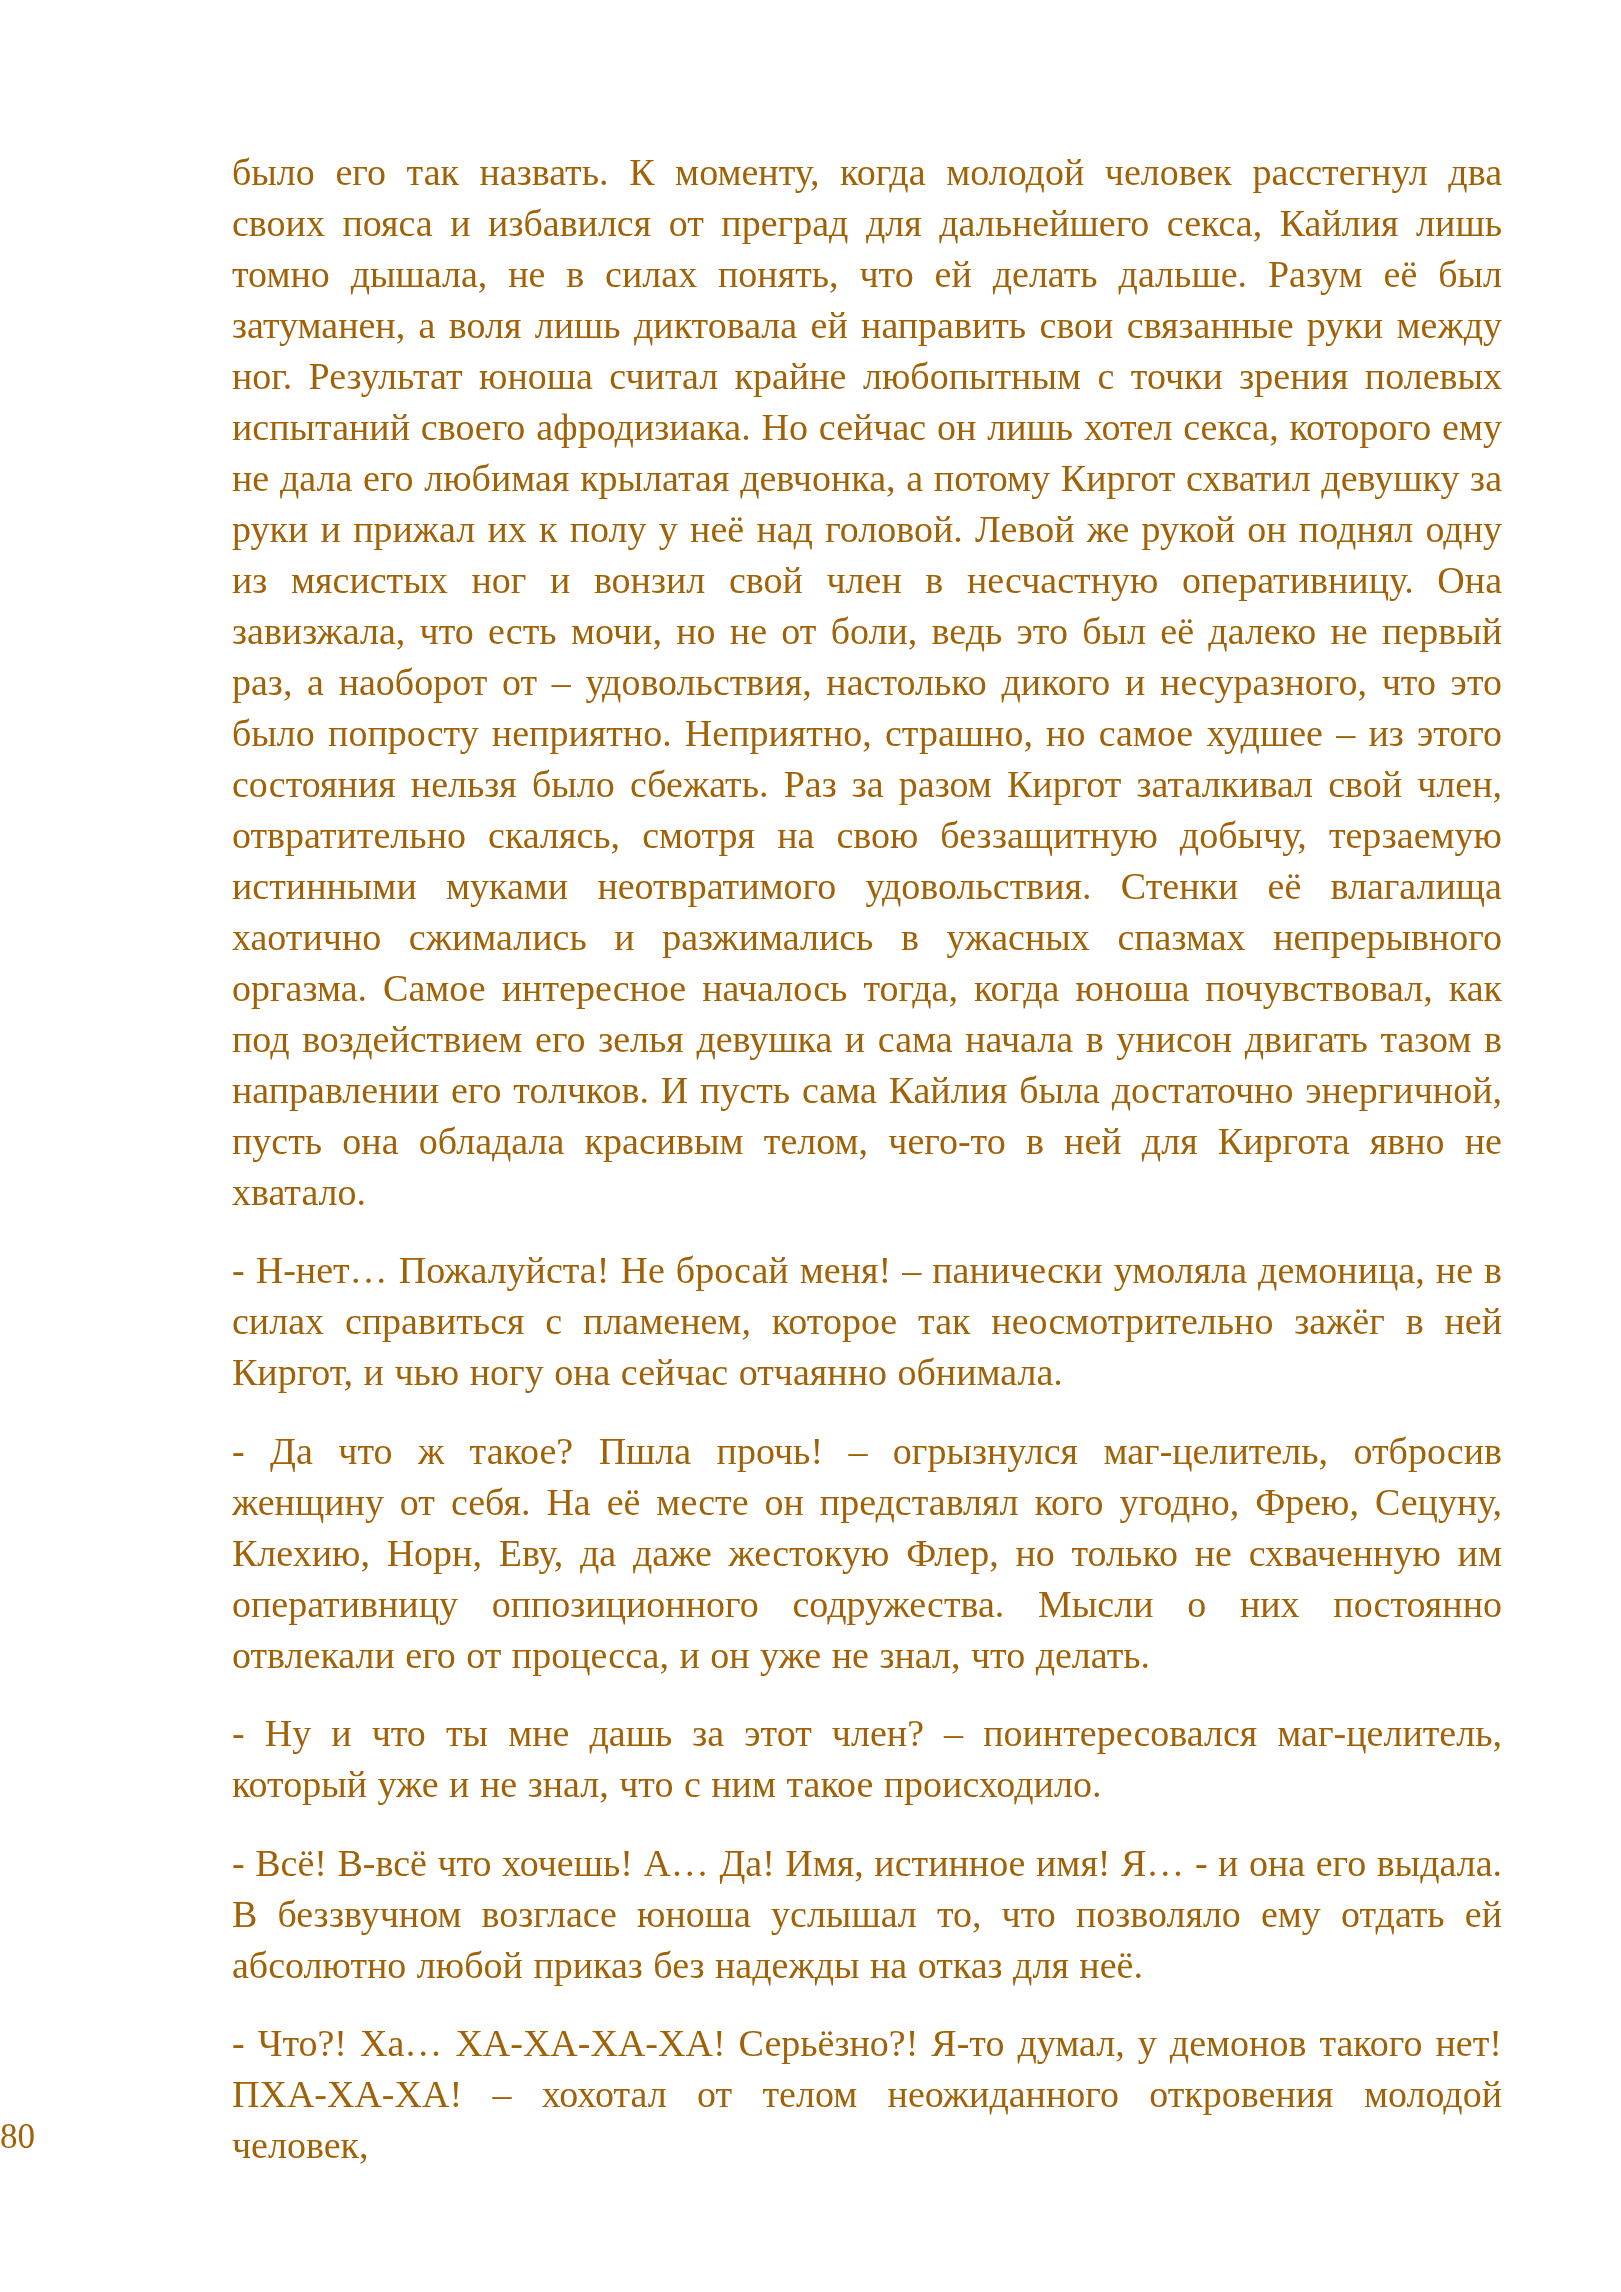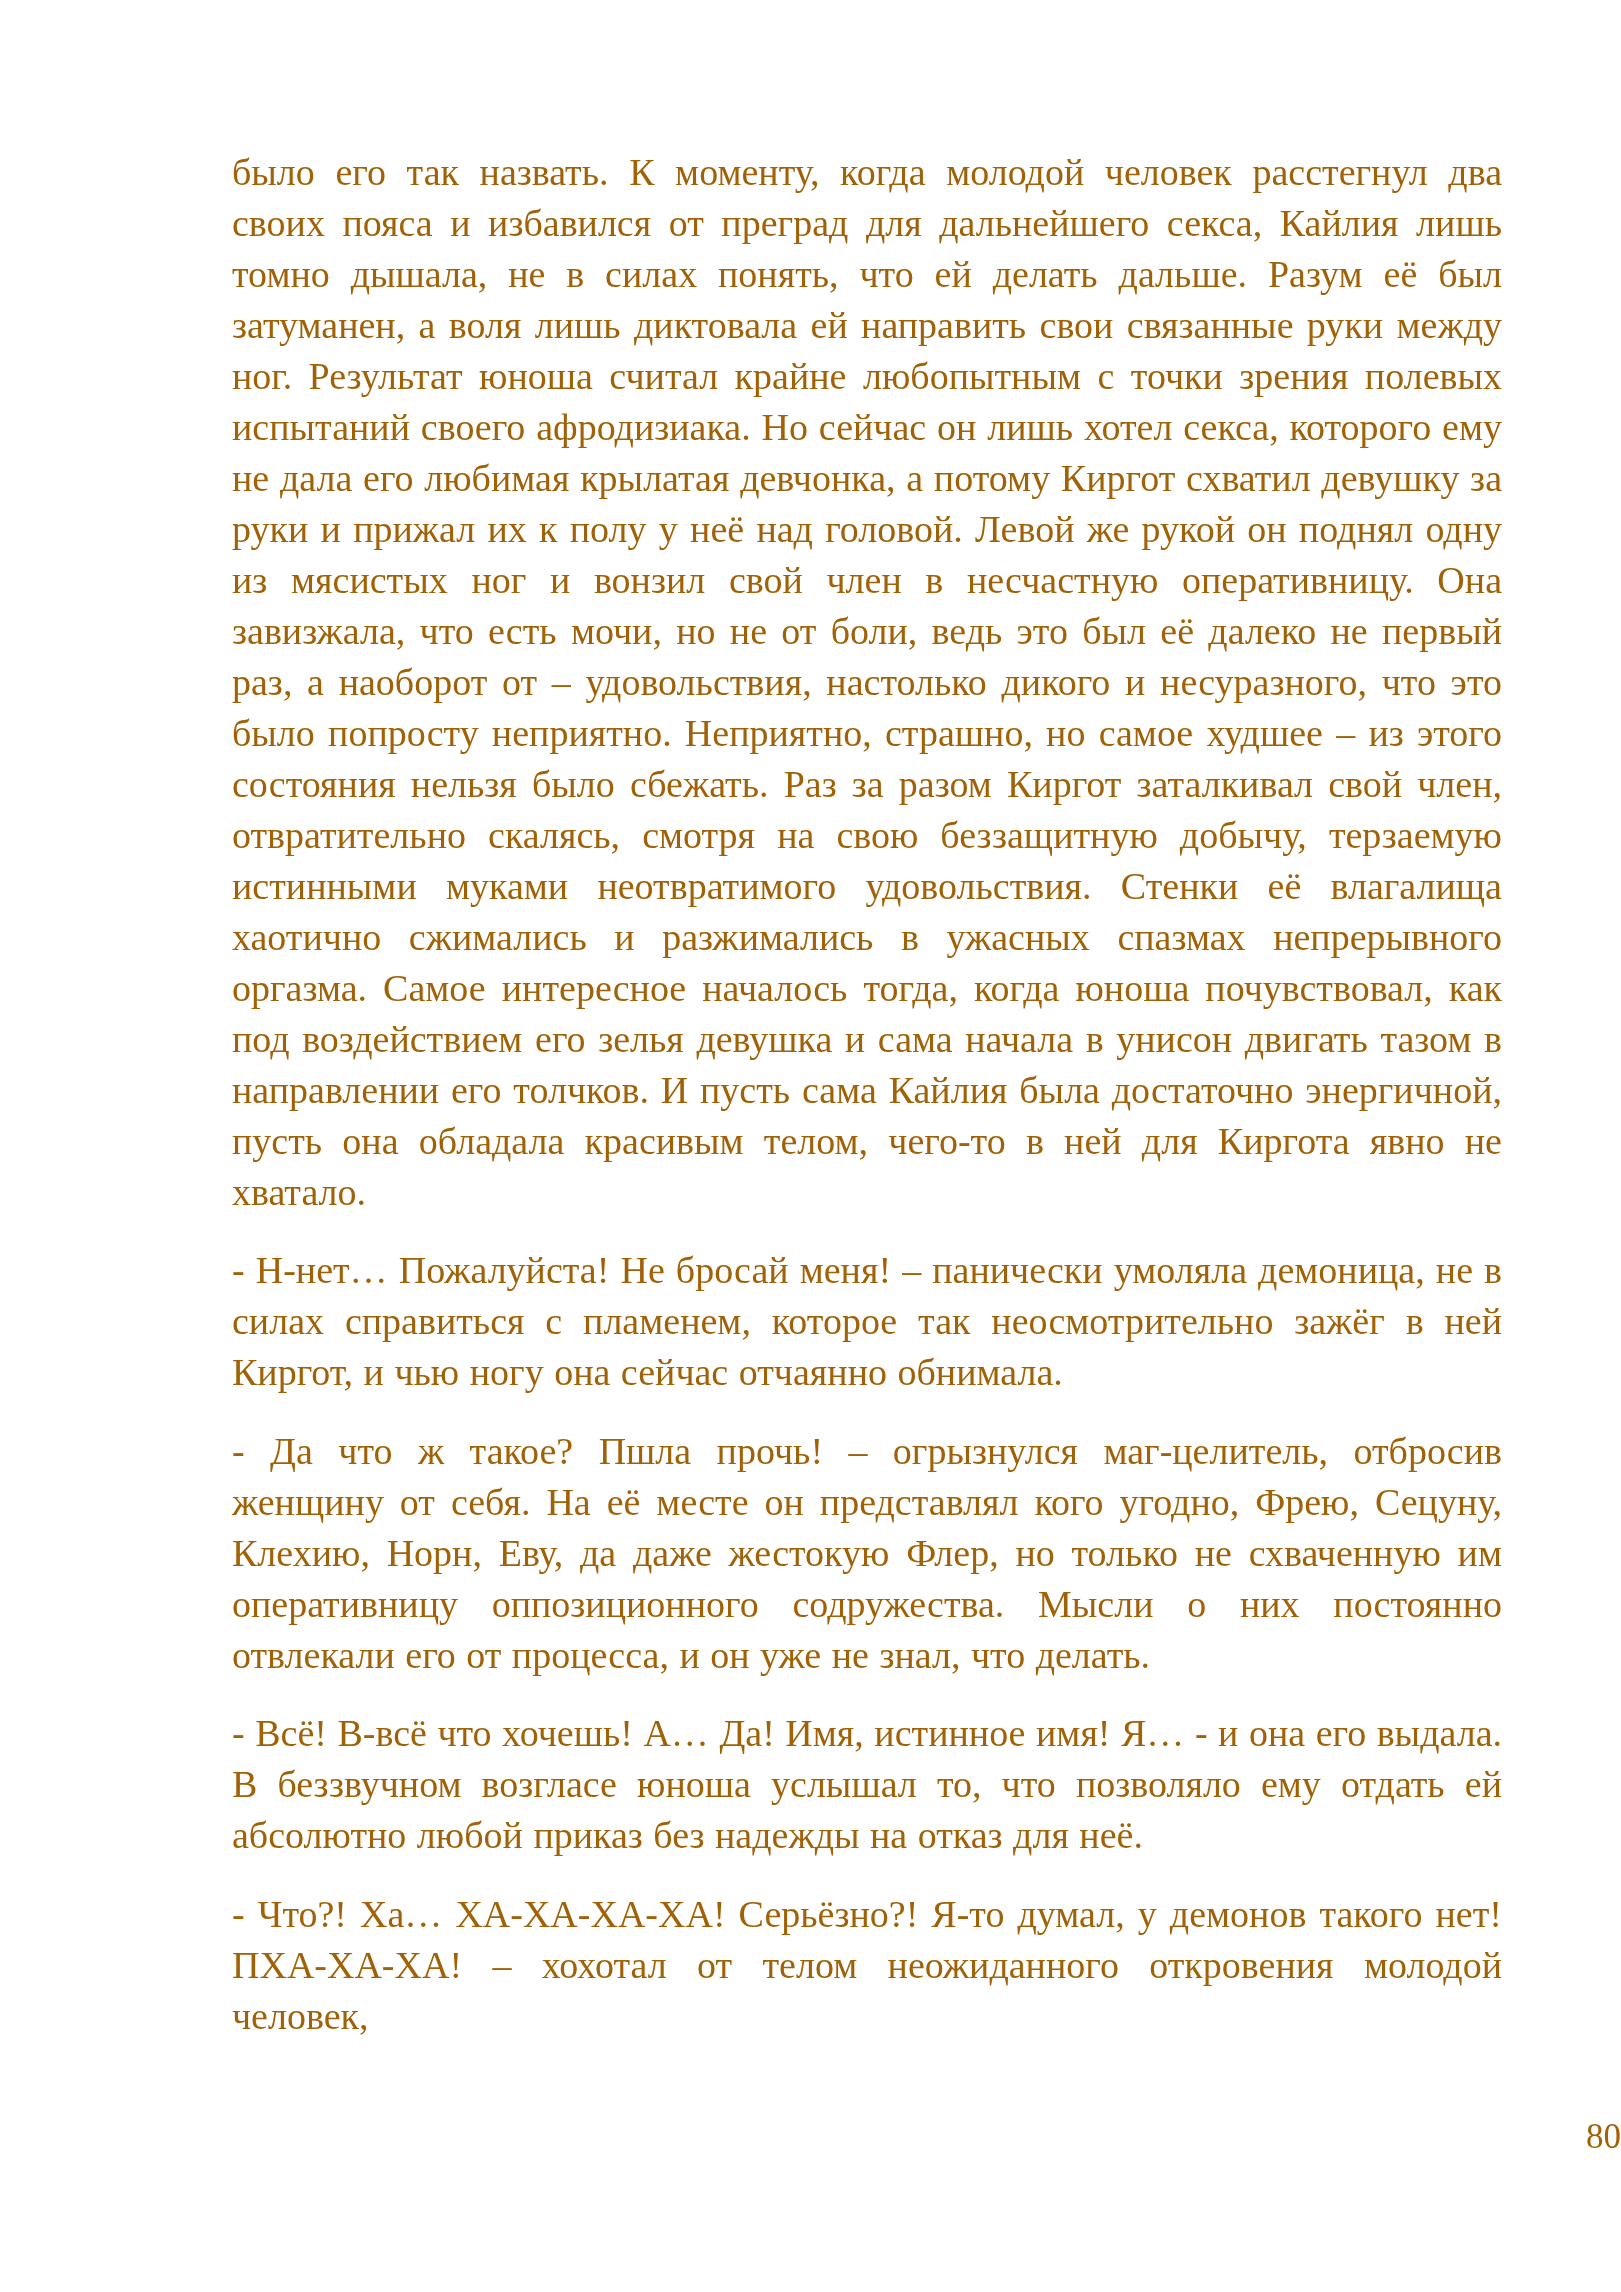--- a/index.html
+++ b/index.html
@@ -28,32 +28,33 @@
     line-height: 51px;
     text-align: justify;
     text-justify: inter-word;
     word-spacing: 1px;
   }
   .footer {
     position: absolute;
     left: 0;
     right: 0;
     top: 2117px;
-    text-align: right;
+    text-align: left;
     font-size: 35px;
     line-height: 39px;
     font-family: "Liberation Serif", serif;
   }
 </style>
 </head>
 <body>
 
 <div class="page">
   <div class="content">
     <p class="para">было его так назвать. К моменту, когда молодой человек расстегнул два своих пояса и избавился от преград для дальнейшего секса, Кайлия лишь томно дышала, не в силах понять, что ей делать дальше. Разум её был затуманен, а воля лишь диктовала ей направить свои связанные руки между ног. Результат юноша считал крайне любопытным с точки зрения полевых испытаний своего афродизиака. Но сейчас он лишь хотел секса, которого ему не дала его любимая крылатая девчонка, а потому Киргот схватил девушку за руки и прижал их к полу у неё над головой. Левой же рукой он поднял одну из мясистых ног и вонзил свой член в несчастную оперативницу. Она завизжала, что есть мочи, но не от боли, ведь это был её далеко не первый раз, а наоборот от – удовольствия, настолько дикого и несуразного, что это было попросту неприятно. Неприятно, страшно, но самое худшее – из этого состояния нельзя было сбежать. Раз за разом Киргот заталкивал свой член, отвратительно скалясь, смотря на свою беззащитную добычу, терзаемую истинными муками неотвратимого удовольствия. Стенки её влагалища хаотично сжимались и разжимались в ужасных спазмах непрерывного оргазма. Самое интересное началось тогда, когда юноша почувствовал, как под воздействием его зелья девушка и сама начала в унисон двигать тазом в направлении его толчков. И пусть сама Кайлия была достаточно энергичной, пусть она обладала красивым телом, чего-то в ней для Киргота явно не хватало.</p>
     <p class="para">- Н-нет… Пожалуйста! Не бросай меня! – панически умоляла демоница, не в силах справиться с пламенем, которое так неосмотрительно зажёг в ней Киргот, и чью ногу она сейчас отчаянно обнимала.</p>
     <p class="para">- Да что ж такое? Пшла прочь! – огрызнулся маг-целитель, отбросив женщину от себя. На её месте он представлял кого угодно, Фрею, Сецуну, Клехию, Норн, Еву, да даже жестокую Флер, но только не схваченную им оперативницу оппозиционного содружества. Мысли о них постоянно отвлекали его от процесса, и он уже не знал, что делать.</p>
+    <p class="para">- Ну и что ты мне дашь за этот член? – поинтересовался маг-целитель, который уже и не знал, что с ним такое происходило.</p>
     <p class="para">- Всё! В-всё что хочешь! А… Да! Имя, истинное имя! Я… - и она его выдала. В беззвучном возгласе юноша услышал то, что позволяло ему отдать ей абсолютно любой приказ без надежды на отказ для неё.</p>
     <p class="para">- Что?! Ха… ХА-ХА-ХА-ХА! Серьёзно?! Я-то думал, у демонов такого нет! ПХА-ХА-ХА! – хохотал от телом неожиданного откровения молодой человек,</p>
   </div>
   <div class="footer">80</div>
 </div>
 
 
 </body></html>

